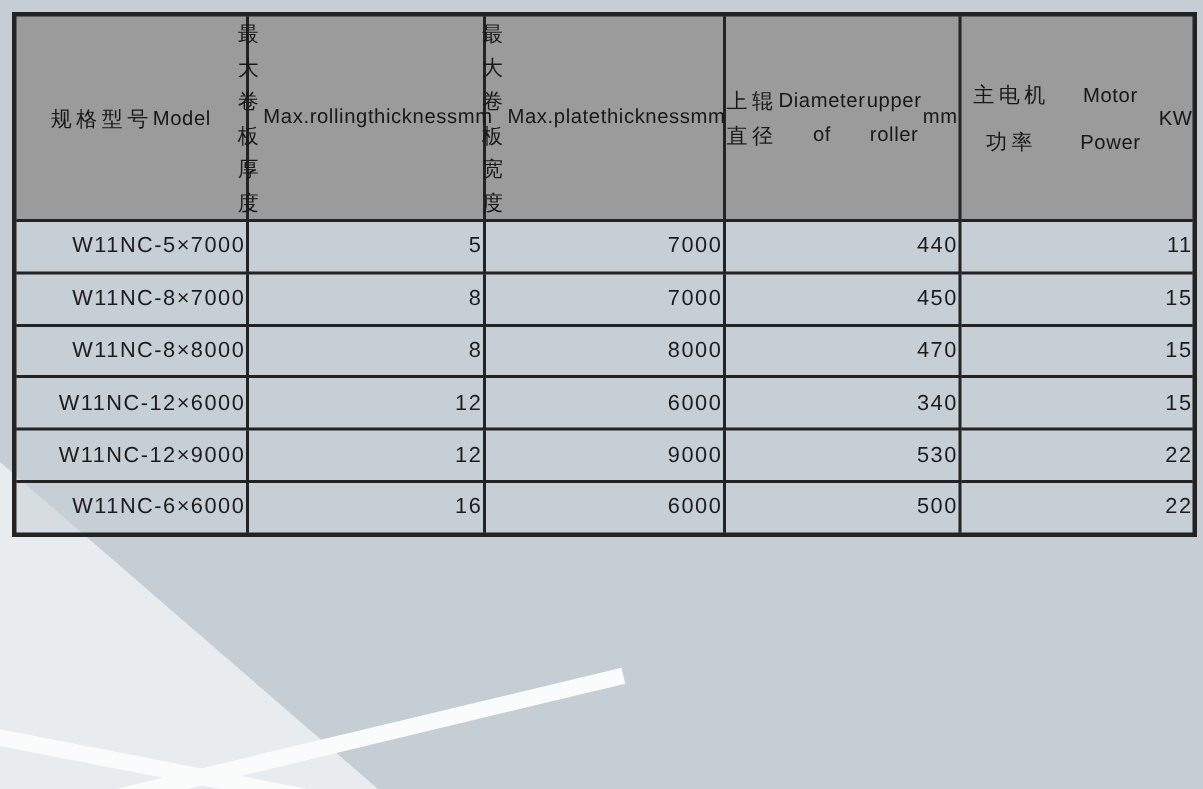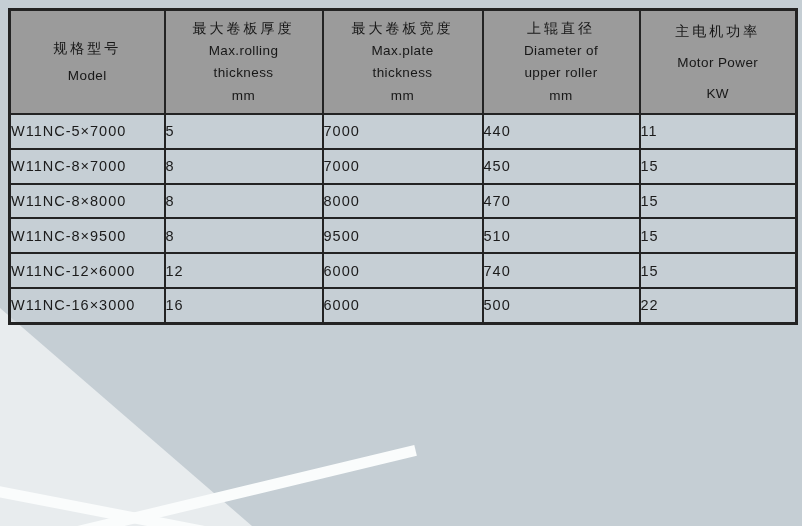--- a/index.html
+++ b/index.html
@@ -27,24 +27,24 @@
     border-collapse:collapse;table-layout:fixed;
   }
   th,td{border:2px solid var(--border,#232323);padding:0;}
   table{border:3px solid var(--border,#232323);}
   th{
     background:var(--header-bg,#9b9b9b);
     height:102px;font-weight:normal;vertical-align:middle;
   }
   td{
     background:rgba(198,207,213,0.55);
-    height:32.8px;text-align:left;vertical-align:middle;
+    height:32.8px;text-align:right;vertical-align:middle;
     font-size:14.5px;color:var(--text,#1b1b1b);letter-spacing:1px;
   }
-  .hdr{display:flex;flex-direction:column;justify-content:center;align-items:center;color:#171717;}
+  .hdr{display:flex;flex-direction:row;justify-content:center;align-items:center;color:#171717;}
   .hdr span{display:block;text-align:center;}
   .lines-2 span{line-height:28px;text-align:right;}
   .lines-3 span{line-height:31px;}
   .lines-4 span{line-height:22.5px;}
   .zh{letter-spacing:3px;font-size:14px;}
   .en{font-size:13.5px;letter-spacing:0.4px;}
 </style>
 </head>
 <body>
 
@@ -119,34 +119,34 @@
         <td>15</td>
       </tr>
       <tr>
         <td>W11NC-8×8000</td>
         <td>8</td>
         <td>8000</td>
         <td>470</td>
         <td>15</td>
       </tr>
       <tr>
-        <td>W11NC-8×9500</td>
-        <td>8</td>
-        <td>9500</td>
-        <td>510</td>
+        <td>W11NC-12×6000</td>
+        <td>12</td>
+        <td>6000</td>
+        <td>340</td>
         <td>15</td>
       </tr>
       <tr>
-        <td>W11NC-12×6000</td>
+        <td>W11NC-12×9000</td>
         <td>12</td>
-        <td>6000</td>
-        <td>740</td>
-        <td>15</td>
+        <td>9000</td>
+        <td>530</td>
+        <td>22</td>
       </tr>
       <tr>
-        <td>W11NC-16×3000</td>
+        <td>W11NC-6×6000</td>
         <td>16</td>
         <td>6000</td>
         <td>500</td>
         <td>22</td>
       </tr>
     </tbody>
 </table>
 
 </body></html>

